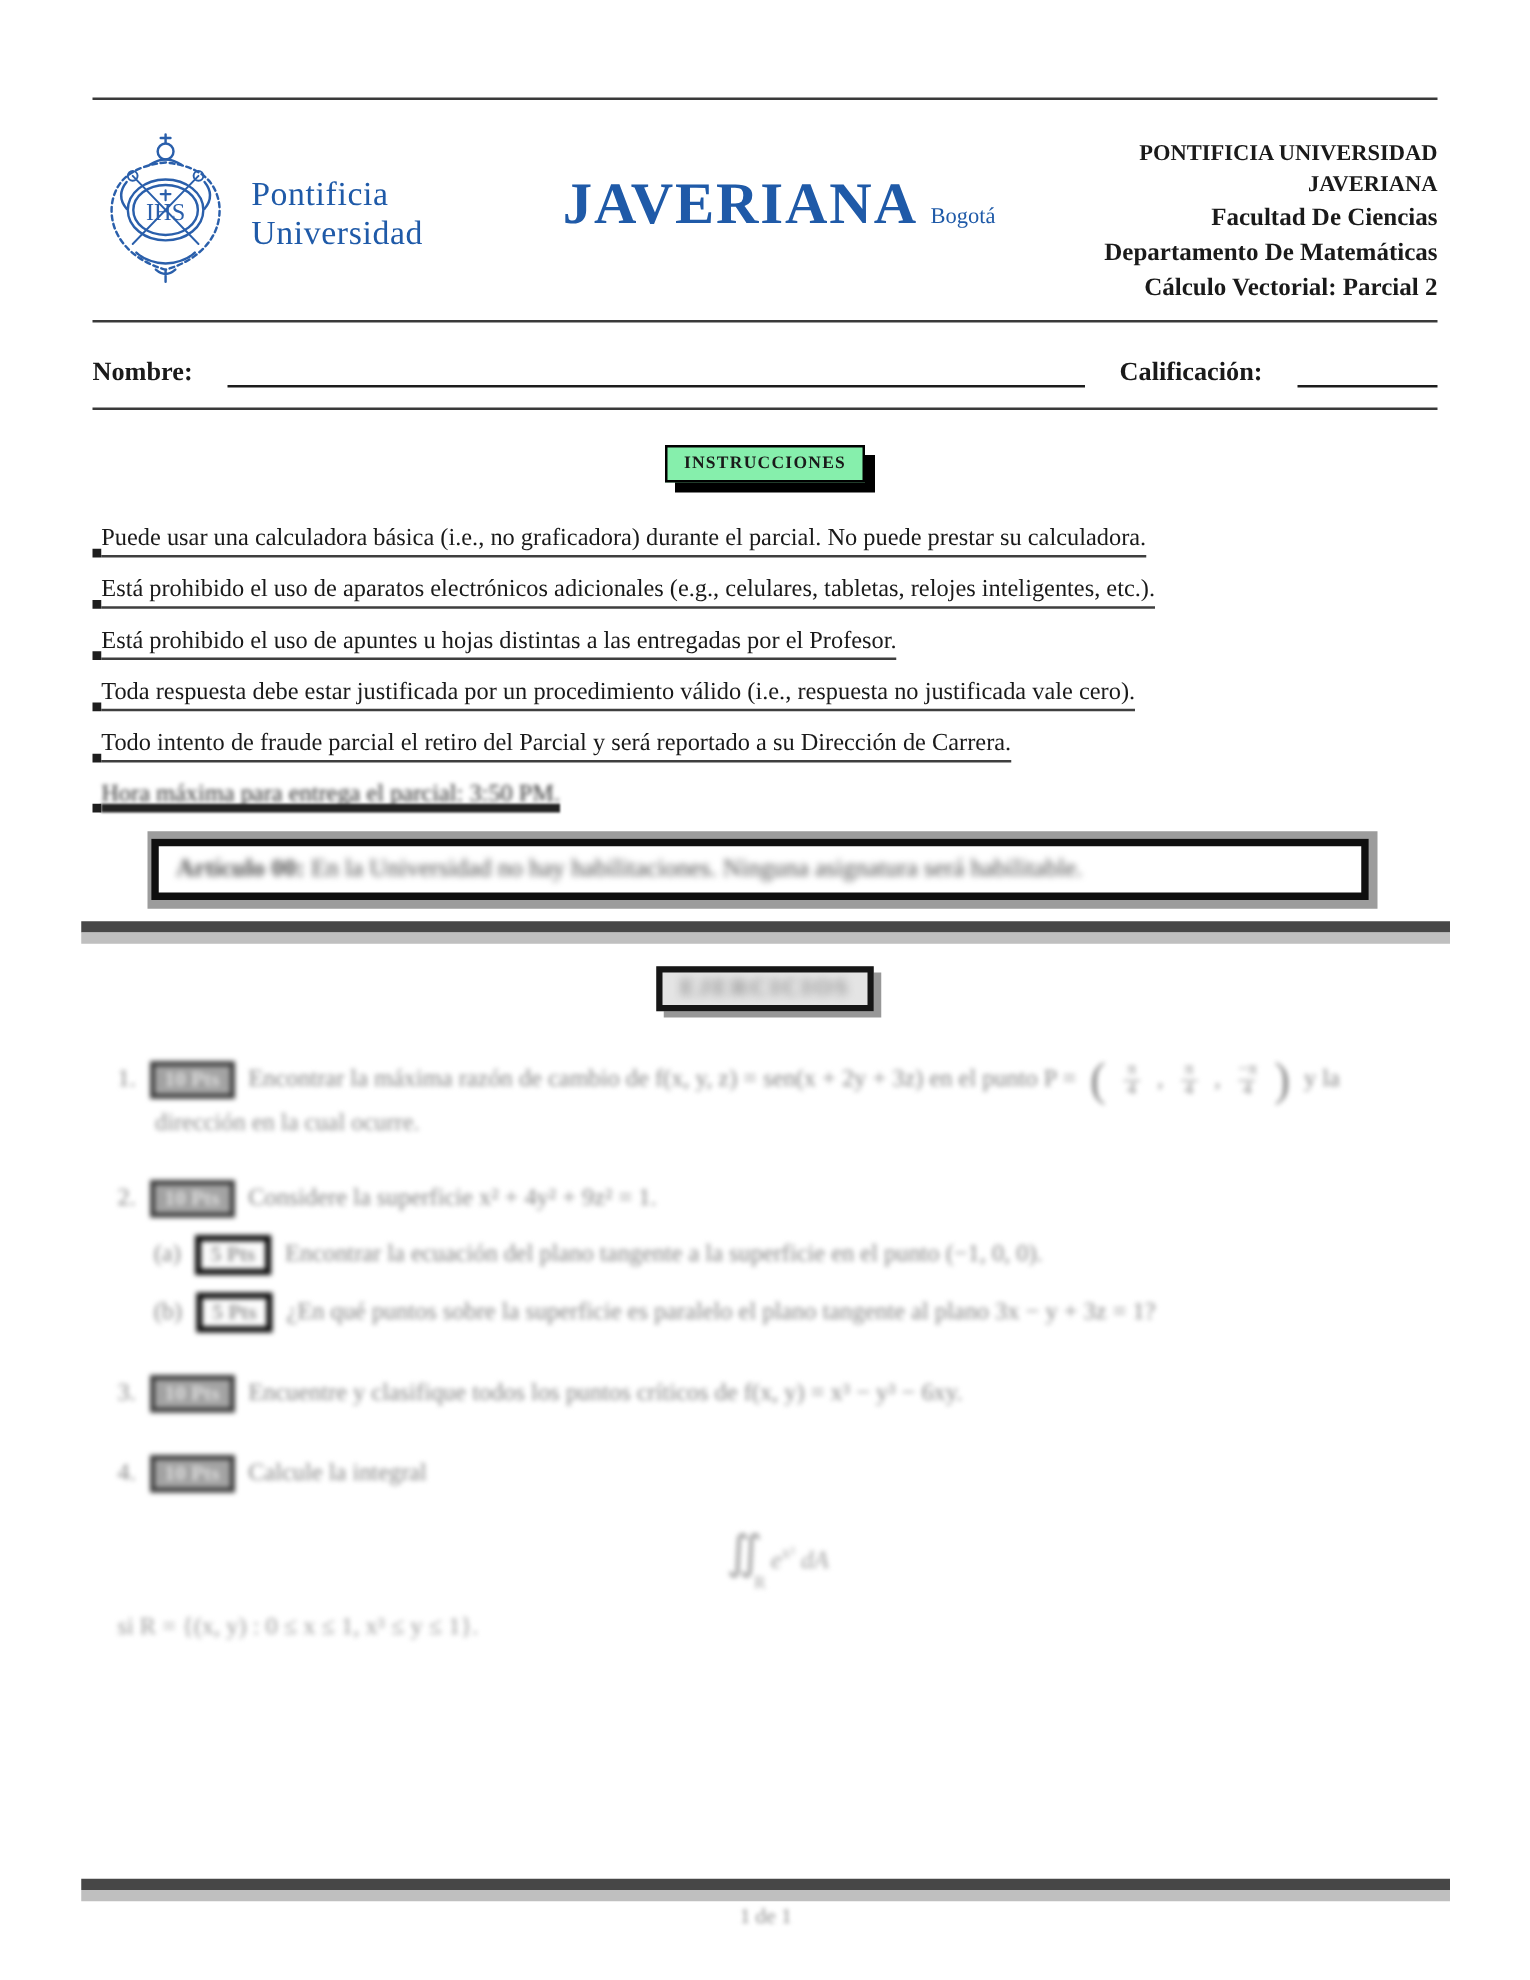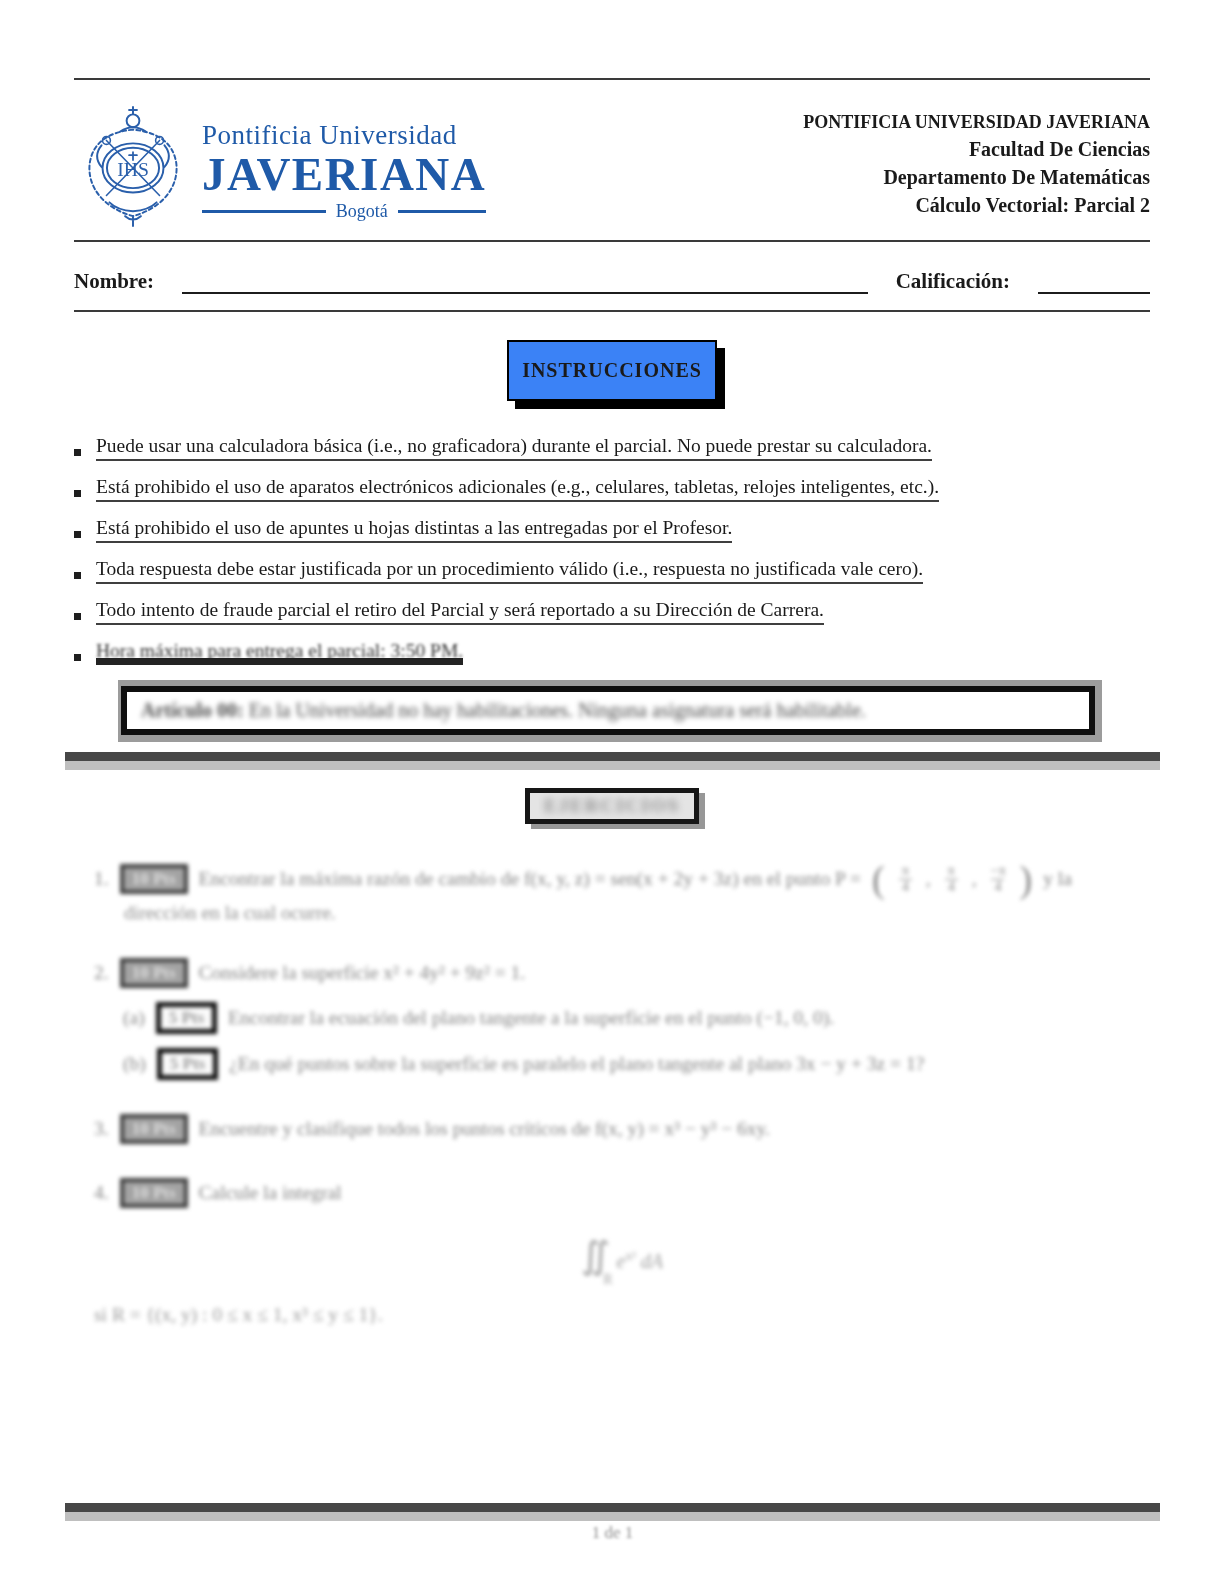--- a/index.html
+++ b/index.html
@@ -10,47 +10,47 @@
     font-family:"Liberation Serif", serif;
     color:#1a1a1a;
     overflow:hidden;
   }
   .rule{height:2px;background:#3a3a3a;margin-left:74px;margin-right:74px;}
   .rule-top{margin-top:78px;}
 
   
   .header{margin:24px 74px 0 74px;display:flex;justify-content:space-between;align-items:flex-start;}
   .logo{display:flex;align-items:center;gap:10px;}
-  .logo-text{display:flex;flex-direction:column;color:#1f5aa8;margin-top:10px;}
+  .logo-text{display:flex;color:#1f5aa8;margin-top:10px;}
   .logo-line1{font-size:27px;letter-spacing:0.5px;}
   .logo-line2{font-size:47px;letter-spacing:1.5px;line-height:1.02;font-weight:700;}
   .logo-city-row{display:flex;align-items:center;gap:10px;margin-top:2px;}
   .logo-city-row .bar{height:3px;background:#1f5aa8;flex:1;}
   .logo-city-row .bar.left{flex:1.4;}
   .logo-city{font-size:18px;}
   .head-right{text-align:right;font-weight:bold;line-height:1.4;margin-top:6px;}
   .head-right .l0{font-size:18px;}
   .head-right .l1,.head-right .l2,.head-right .l3{font-size:20px;}
 
   .rule2{margin-top:12px;}
   
   .name-row{margin:26px 74px 0 74px;display:flex;align-items:flex-end;gap:28px;font-weight:bold;font-size:21px;}
   .u-long{flex:1;border-bottom:2px solid #1c1c1c;height:24px;}
   .u-short{width:112px;border-bottom:2px solid #1c1c1c;height:24px;}
   .rule3{margin-top:16px;}
 
   
   .instr-box{
     margin:28px auto 0 auto;width:max-content;
-    border:2.5px solid #000;background:#3b82f6;
+    border:2.5px solid #000;background:#86efac;
     box-shadow:8px 8px 0 0 #000;
-    padding:17px 13px;font-size:20px;font-weight:bold;letter-spacing:1px;
+    padding:5px 13px;font-size:14px;font-weight:bold;letter-spacing:1px;
   }
   .bullets{margin:34px 74px 0 74px;}
-  .b-item{display:flex;gap:15px;margin-bottom:15px;font-size:19.5px;align-items:center;}
+  .b-item{display:flex;margin-bottom:15px;font-size:19.5px;align-items:flex-end;}
   .b-square{width:7px;height:7px;background:#1e1e1e;margin-top:9px;flex:0 0 auto;}
   .b-text{border-bottom:2px solid #3f3f3f;padding-bottom:2px;}
   .b-col{display:inline-block;}
   .b-text-blur{display:inline-block;filter:blur(1.7px);color:#2f2f2f;}
   .redact-bar{height:7px;background:#232323;margin-top:-4px;width:100%;filter:blur(0.7px);}
 
   
   .notice-wrap{margin:14px 122px 0 118px;background:#9c9c9c;padding:6px 7px 7px 3px;}
   .notice{border:6px solid #0f0f0f;background:#fff;padding:7px 14px;font-size:20px;}
   .notice-inner{filter:blur(2.6px);color:#4f4f4f;}

